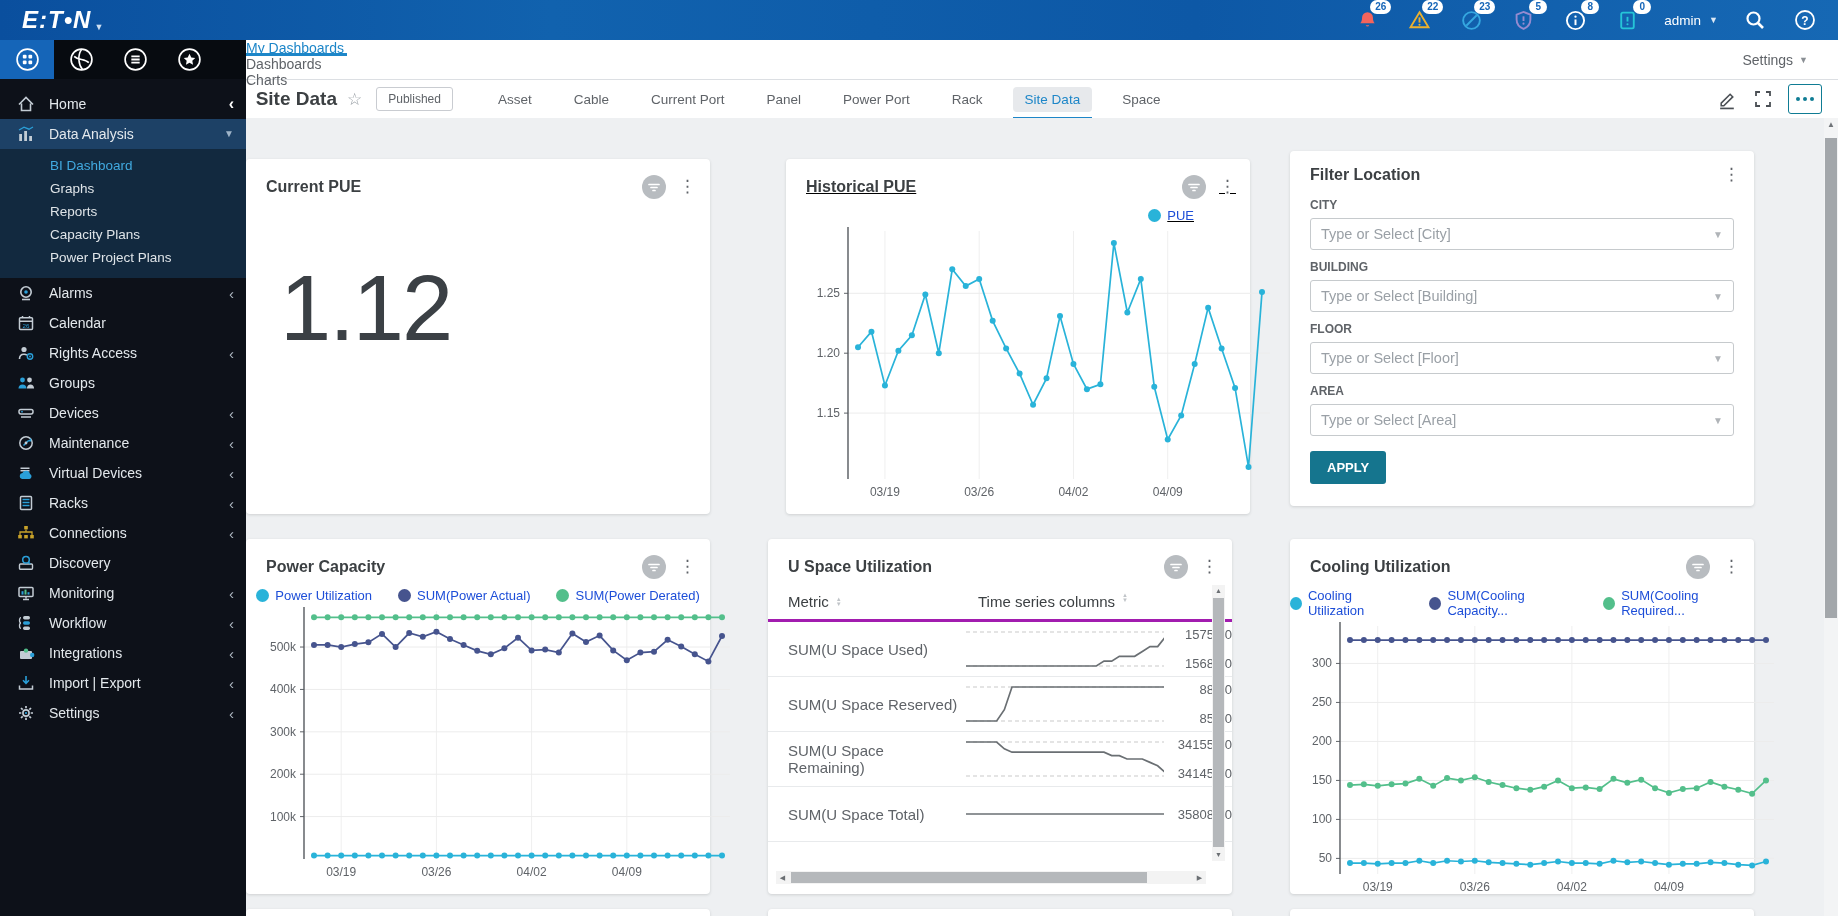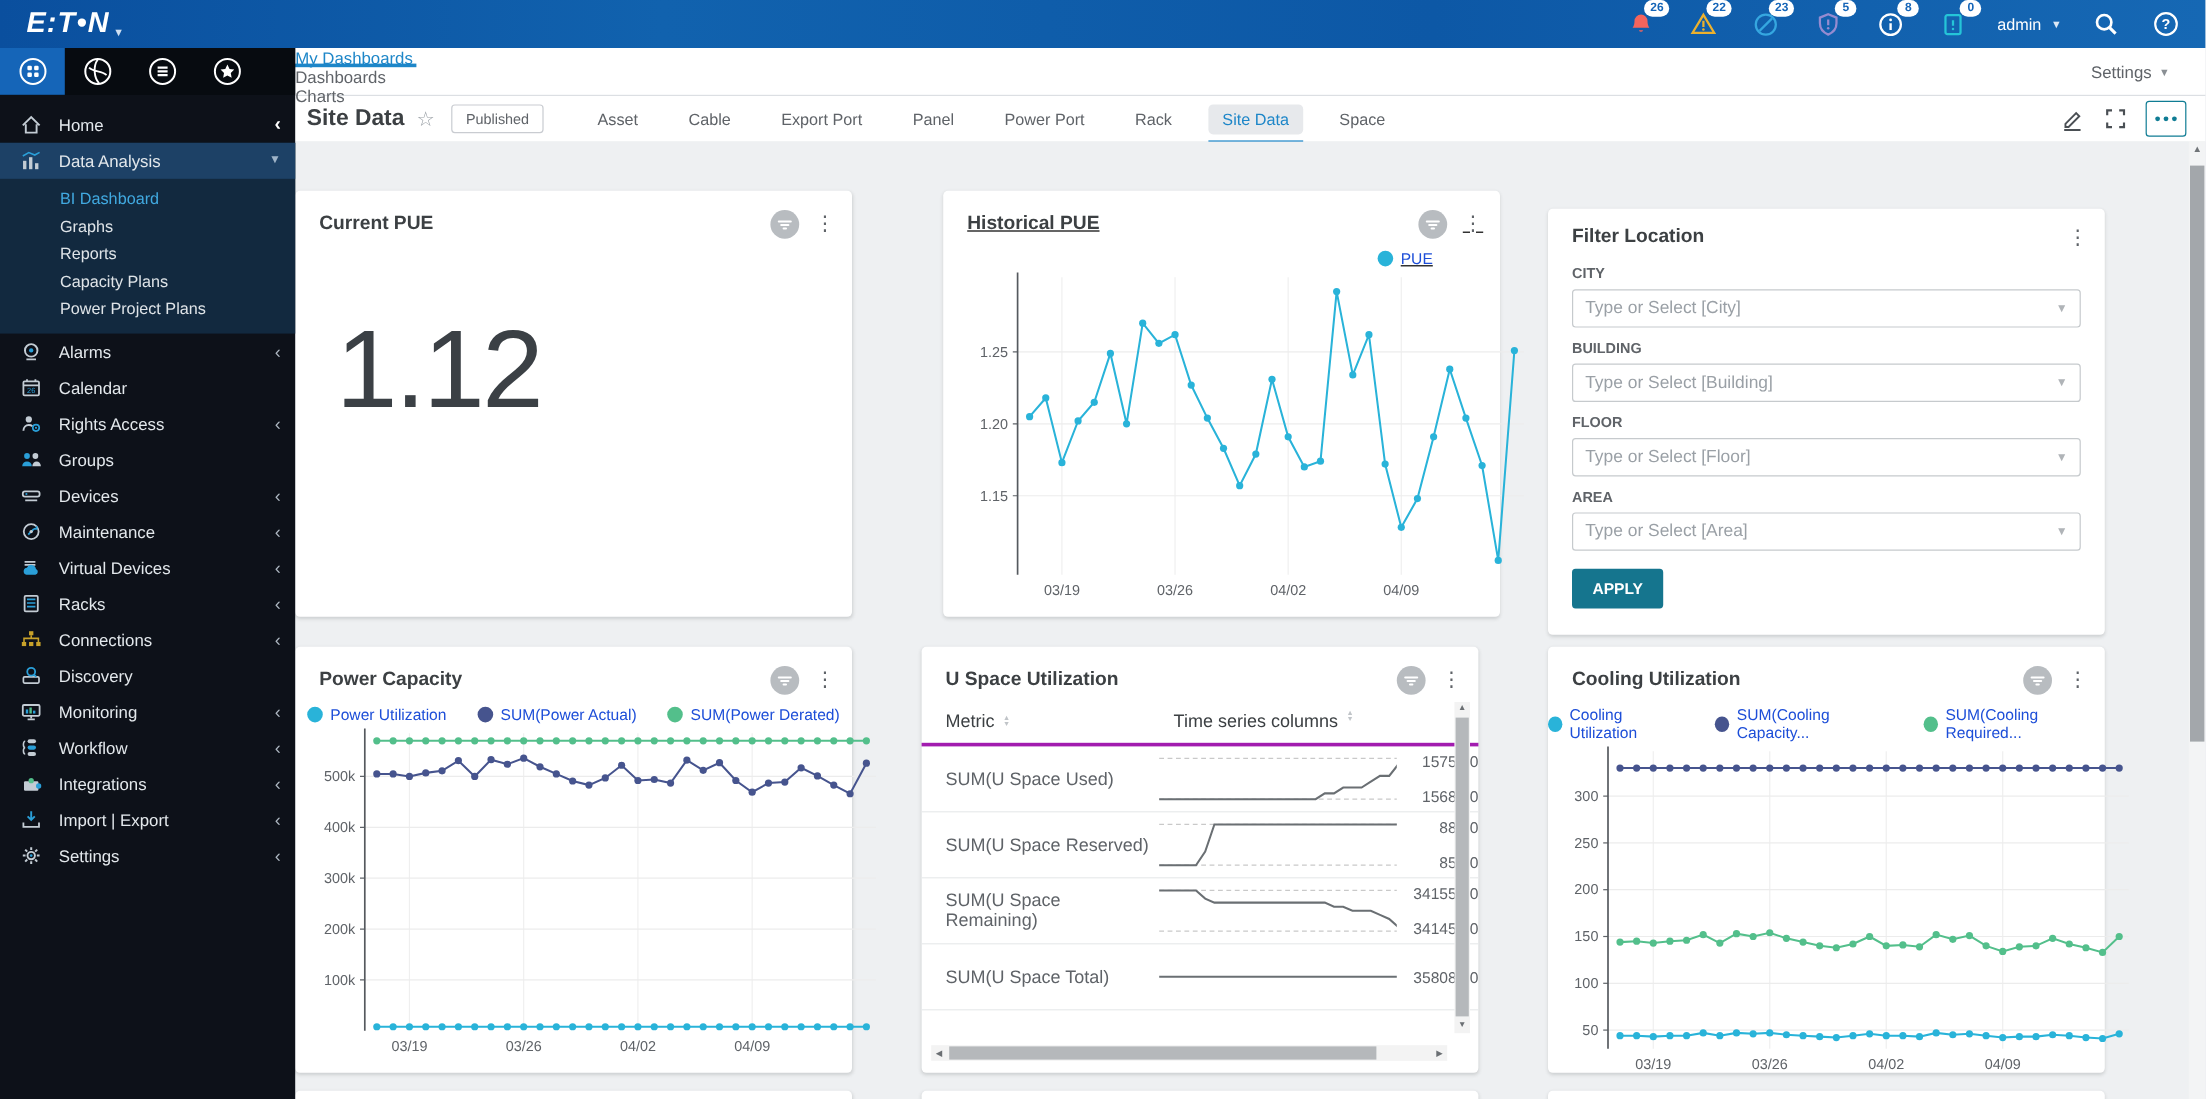--- a/index.html
+++ b/index.html
@@ -388,21 +388,21 @@
   </div>
 
   <div class="subheader">
     <span class="back">‹</span>
     <span class="page-title">Site Data</span>
     <span class="fav-star">☆</span>
     <span class="pub-badge">Published</span>
     <div id="subtabs" style="display:flex;align-items:center;">
         <div class="stab">Asset</div>
         <div class="stab">Cable</div>
-        <div class="stab">Export Port</div>
+        <div class="stab">Current Port</div>
         <div class="stab">Panel</div>
         <div class="stab">Power Port</div>
         <div class="stab">Rack</div>
         <div class="stab active">Site Data</div>
         <div class="stab">Space</div>
       </div>
     <div class="sub-actions">
       <span class="act-ic">
         <svg width="21" height="21" viewBox="0 0 20 20">
             <path d="M4 13.5 L12.5 5 l2.5 2.5 L6.5 16 H4 Z" fill="none" stroke="#4a4f54" stroke-width="1.5"></path>
@@ -506,21 +506,21 @@
             <circle cx="395.2" cy="192.5024154589373" r="3" fill="#29b3d9"></circle>
             <circle cx="408.6666666666667" cy="140.98550724637676" r="3" fill="#29b3d9"></circle>
             <circle cx="422.1333333333333" cy="84.67632850241549" r="3" fill="#29b3d9"></circle>
             <circle cx="435.6" cy="125.41062801932372" r="3" fill="#29b3d9"></circle>
             <circle cx="449.06666666666666" cy="164.9468599033816" r="3" fill="#29b3d9"></circle>
             <circle cx="462.53333333333336" cy="244.01932367149757" r="3" fill="#29b3d9"></circle>
             <circle cx="476" cy="69.10144927536248" r="3" fill="#29b3d9"></circle>
           </svg></div>
     </div>
 
-    <div class="card" style="left:1073px;top:56px;">
+    <div class="card" style="left:1073px;top:33px;">
       <div class="card-head">
         <span class="card-title">Filter Location</span>
         <div class="head-icons">
           <span class="kebab">⋮</span>
         </div>
       </div>
       <div class="f-body" id="filter-fields"><div class="f-label">CITY</div><div class="select-box">
             <span>Type or Select [City]</span>
             <span class="sel-caret">▼</span>
           </div><div class="f-label">BUILDING</div><div class="select-box">

